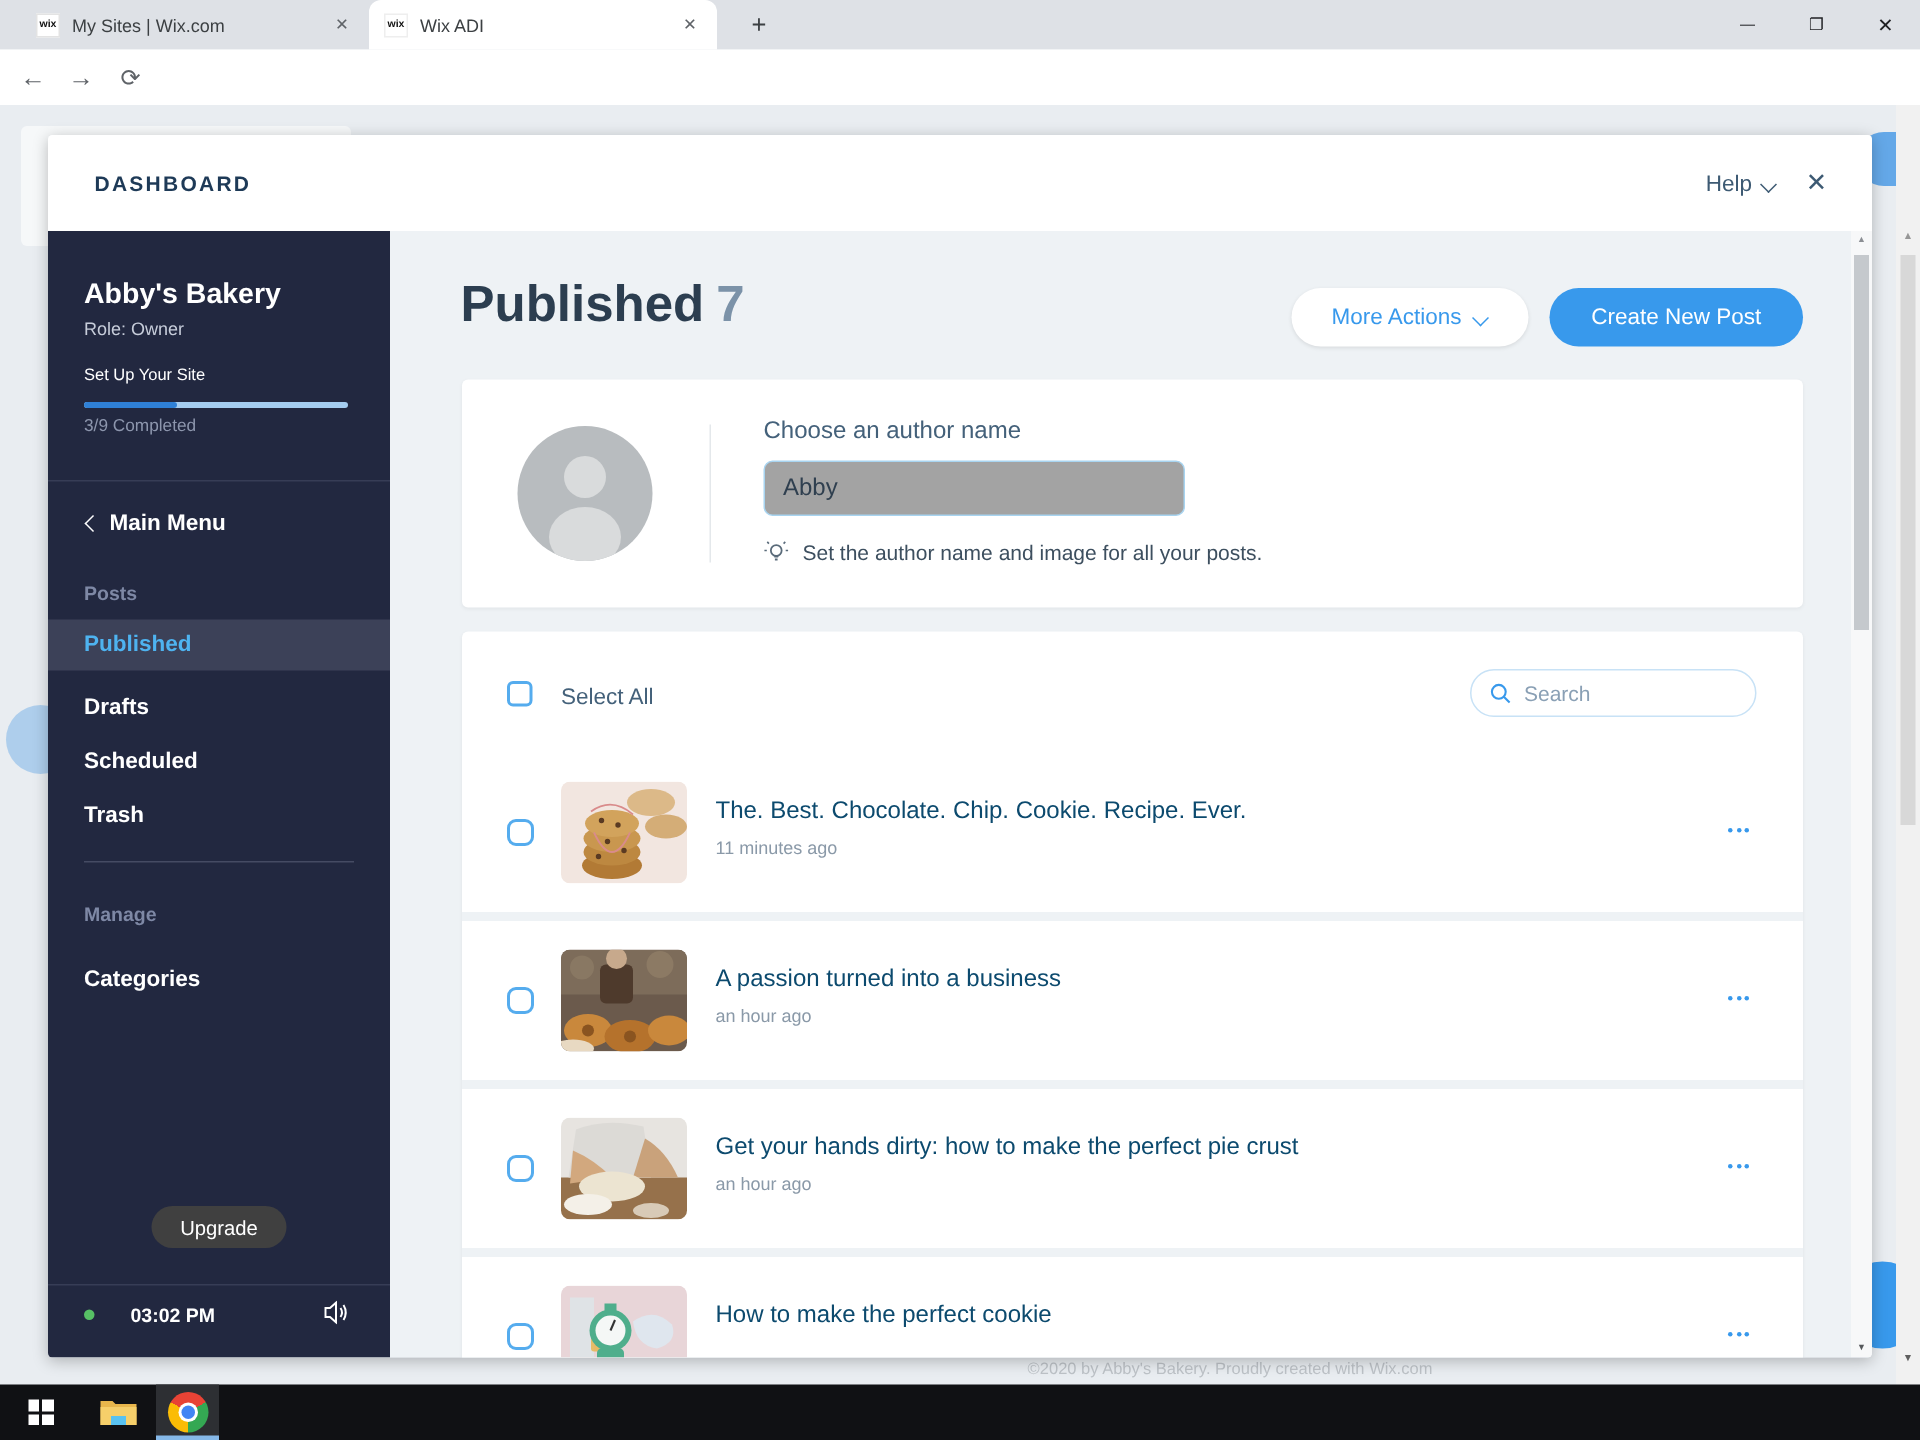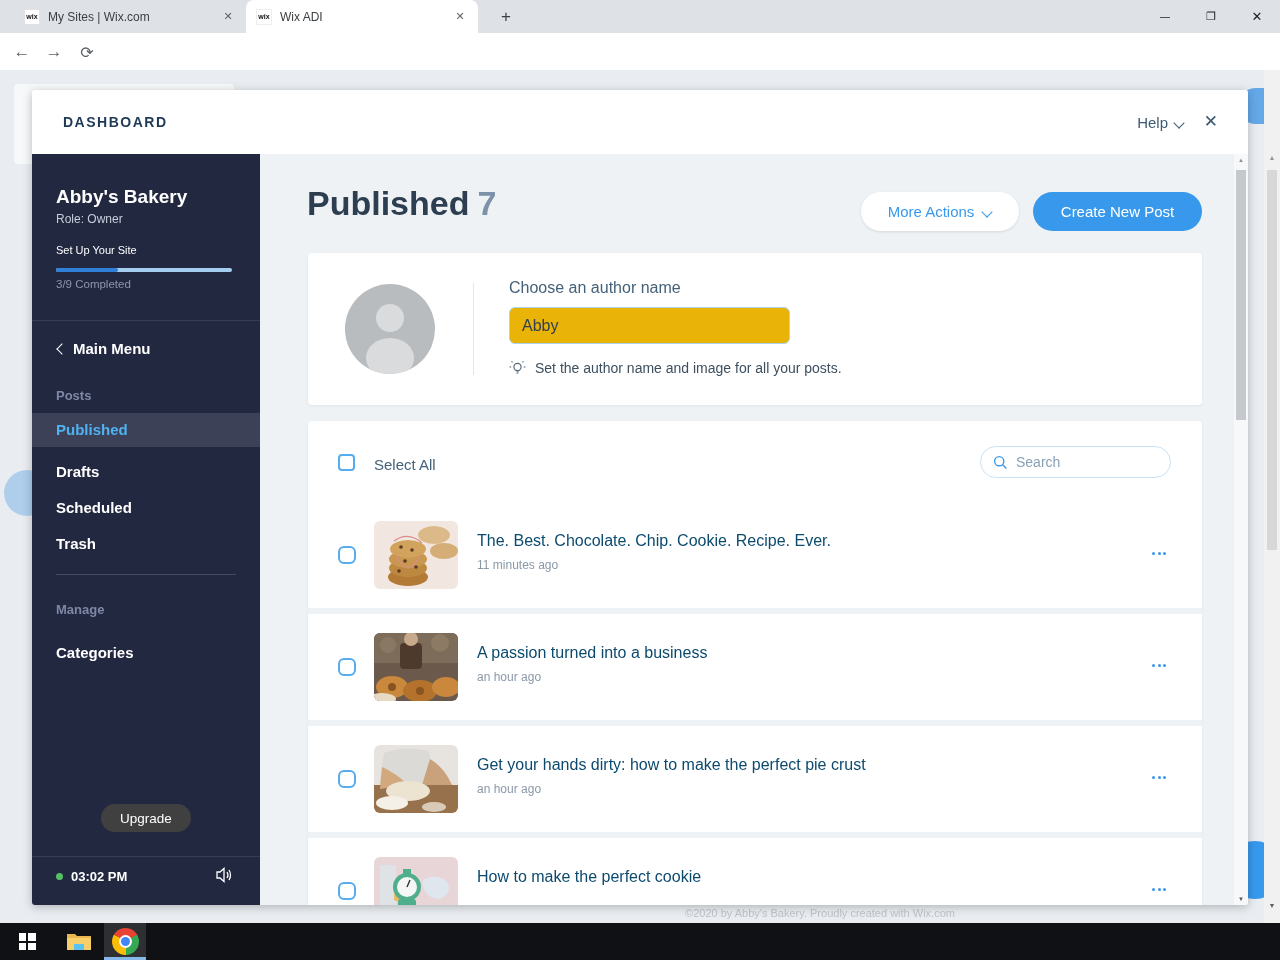--- a/index.html
+++ b/index.html
@@ -79,40 +79,40 @@
   .main-menu { position:absolute; left:24px; top:186px; font-size:15px; font-weight:bold; color:#fff; display:flex; align-items:center; gap:9px; }
   .chev-left { width:8px; height:8px; position:relative; }
   .chev-left::before { content:""; position:absolute; left:2px; top:0; width:7px; height:7px; border-left:1.5px solid #fff; border-bottom:1.5px solid #fff; transform:rotate(45deg); }
   .sec-label { position:absolute; left:24px; font-size:13px; font-weight:bold; color:#7e88a5; }
   .lp { top:234px; } .lm { top:448px; }
   .mi { position:absolute; left:0; width:228px; height:34px; line-height:34px; padding-left:24px; font-size:15px; font-weight:bold; color:#fff; }
   .mi0 { top:259px; background:#3c4158; color:#4eb3f0; }
   .mi1 { top:301px; } .mi2 { top:337px; } .mi3 { top:373px; }
   .mi-cat { top:482px; }
   .upgrade-btn { position:absolute; left:69px; top:650px; width:90px; height:28px; border-radius:14px; background:#404040; color:#fff; font-size:13.5px; display:flex; align-items:center; justify-content:center; }
-  .status-row { position:absolute; left:24px; top:715px; display:flex; align-items:center; gap:8px; }
+  .status-row { position:absolute; left:24px; top:715px; display:flex; align-items:center; gap:24px; }
   .status-dot { width:7px; height:7px; border-radius:50%; background:#57c065; }
   .time-label { font-size:13px; font-weight:bold; color:#fff; }
   .sound-ico { position:absolute; right:26px; top:713px; }
 
   
   .content { position:absolute; left:228px; top:64px; width:988px; height:751px; background:#eef2f5; overflow:hidden; }
   .h1 { position:absolute; left:47px; top:30px; font-size:34px; font-weight:bold; color:#2c3e50; }
   .h1 .count { color:#7b92a8; font-weight:bold; margin-left:8px; }
   .pill { position:absolute; top:38px; height:39px; border-radius:20px; display:flex; align-items:center; justify-content:center; font-size:15px; gap:9px; }
   .more-btn { left:601px; width:158px; background:#fff; color:#3899ec; box-shadow:0 1px 3px rgba(0,0,0,.1); }
   .more-btn .chev-down::before { border-color:#3899ec; }
   .create-btn { left:773px; width:169px; background:#3899ec; color:#fff; }
 
   .card { position:absolute; background:#fff; border-radius:4px; box-shadow:0 1px 3px rgba(0,0,0,.06); }
   .author-card { left:48px; top:99px; width:894px; height:152px; }
   .author-avatar { position:absolute; left:37px; top:31px; width:90px; height:90px; border-radius:50%; background:#b8bcbf; overflow:hidden; }
   .vline { position:absolute; left:165px; top:30px; width:1px; height:92px; background:#e4e8eb; }
   .author-label { position:absolute; left:201px; top:26px; font-size:16px; color:#44617a; }
-  .author-input { position:absolute; left:201px; top:54px; width:281px; height:37px; border:1px solid #a8d4f0; border-radius:6px; font-size:16px; color:#2f3f4f; padding:0 12px; font-family:"Liberation Sans", sans-serif; outline:none; background:#eab308; }
+  .author-input { position:absolute; left:201px; top:54px; width:281px; height:37px; border:1px solid #a8d4f0; border-radius:6px; font-size:16px; color:#2f3f4f; padding:0 12px; font-family:"Liberation Sans", sans-serif; outline:none; background:#a3a3a3; }
   .hint-row { position:absolute; left:201px; top:106px; display:flex; align-items:center; gap:9px; font-size:14px; color:#3d4f5f; }
 
   .list-card { left:48px; top:267px; width:894px; height:620px; overflow:hidden; }
   .cbx { width:17px; height:17px; border:2px solid #55acee; border-radius:4px; background:#fff; }
   .cbx.round { border-radius:6px; width:18px; height:18px; }
   .select-all-cbx { position:absolute; left:30px; top:33px; }
   .select-all-lbl { position:absolute; left:66px; top:35px; font-size:15px; color:#44617a; }
   .searchbox { position:absolute; left:672px; top:25px; width:191px; height:32px; border:1px solid #c8e2f6; border-radius:16px; display:flex; align-items:center; padding:0 12px; gap:8px; background:#fff; }
   .searchbox input { border:none; outline:none; flex:1; font-size:14px; color:#3d4f5f; font-family:"Liberation Sans", sans-serif; background:transparent; width:100%; }
   .searchbox input::placeholder { color:#8aa0b5; }

